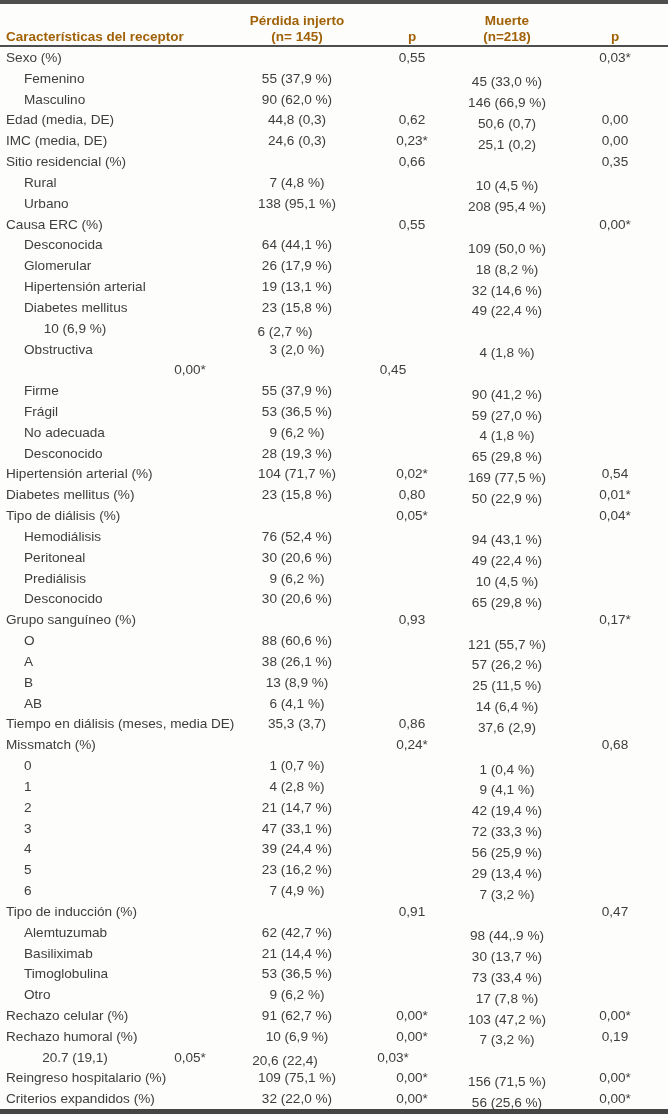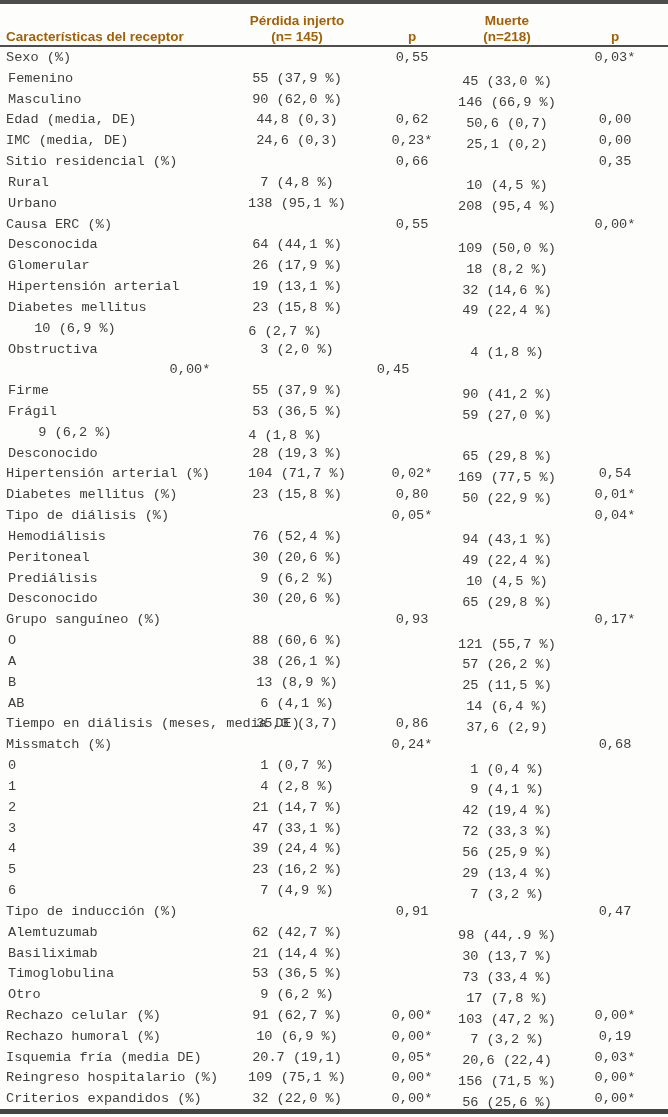--- a/index.html
+++ b/index.html
@@ -32,31 +32,30 @@
   }
   .th{box-sizing:border-box;text-align:center;}
   .th .sub{font-weight:bold;}
 
   .tbody{display:block;}
   .tr{
     display:flex;
     align-items:center;
     height:20.84px;
     font-size:13.6px;
-    font-family:Liberation Mono, monospace;
   }
   .td{box-sizing:border-box;white-space:nowrap;overflow:visible;}
 
   
   .c1{width:222px;text-align:left;padding-left:6px;}
   .c2{width:150px;text-align:center;}
   .c3{width:80px;text-align:center;}
   .c4{width:110px;text-align:center;margin-top:7px;}
   .c5{width:106px;text-align:center;}
-  .c1.indent{padding-left:8px;}
+  .c1.indent{padding-left:24px;}
 </style>
 </head>
 <body>
 
 <div class="paper-table">
 
   <div class="rule rule-top"></div>
 
   <div class="thead">
     <div class="th c1" style="text-align:left;">
@@ -217,20 +216,21 @@
 
   <div class="tr">
     <div class="td c1 indent">Frágil</div>
     <div class="td c2">53 (36,5 %)</div>
     <div class="td c3"></div>
     <div class="td c4">59 (27,0 %)</div>
     <div class="td c5"></div>
   </div>
 
   <div class="tr">
+    <div class="td c1 indent">No adecuada</div>
     <div class="td c2">9 (6,2 %)</div>
     <div class="td c3"></div>
     <div class="td c4">4 (1,8 %)</div>
     <div class="td c5"></div>
   </div>
 
   <div class="tr">
     <div class="td c1 indent">Desconocido</div>
     <div class="td c2">28 (19,3 %)</div>
     <div class="td c3"></div>
@@ -456,21 +456,20 @@
 
   <div class="tr">
     <div class="td c1">Rechazo humoral (%)</div>
     <div class="td c2">10 (6,9 %)</div>
     <div class="td c3">0,00*</div>
     <div class="td c4">7 (3,2 %)</div>
     <div class="td c5">0,19</div>
   </div>
 
   <div class="tr">
-    <div class="td c1">Isquemia fría (media DE)</div>
     <div class="td c2">20.7 (19,1)</div>
     <div class="td c3">0,05*</div>
     <div class="td c4">20,6 (22,4)</div>
     <div class="td c5">0,03*</div>
   </div>
 
   <div class="tr">
     <div class="td c1">Reingreso hospitalario (%)</div>
     <div class="td c2">109 (75,1 %)</div>
     <div class="td c3">0,00*</div>

